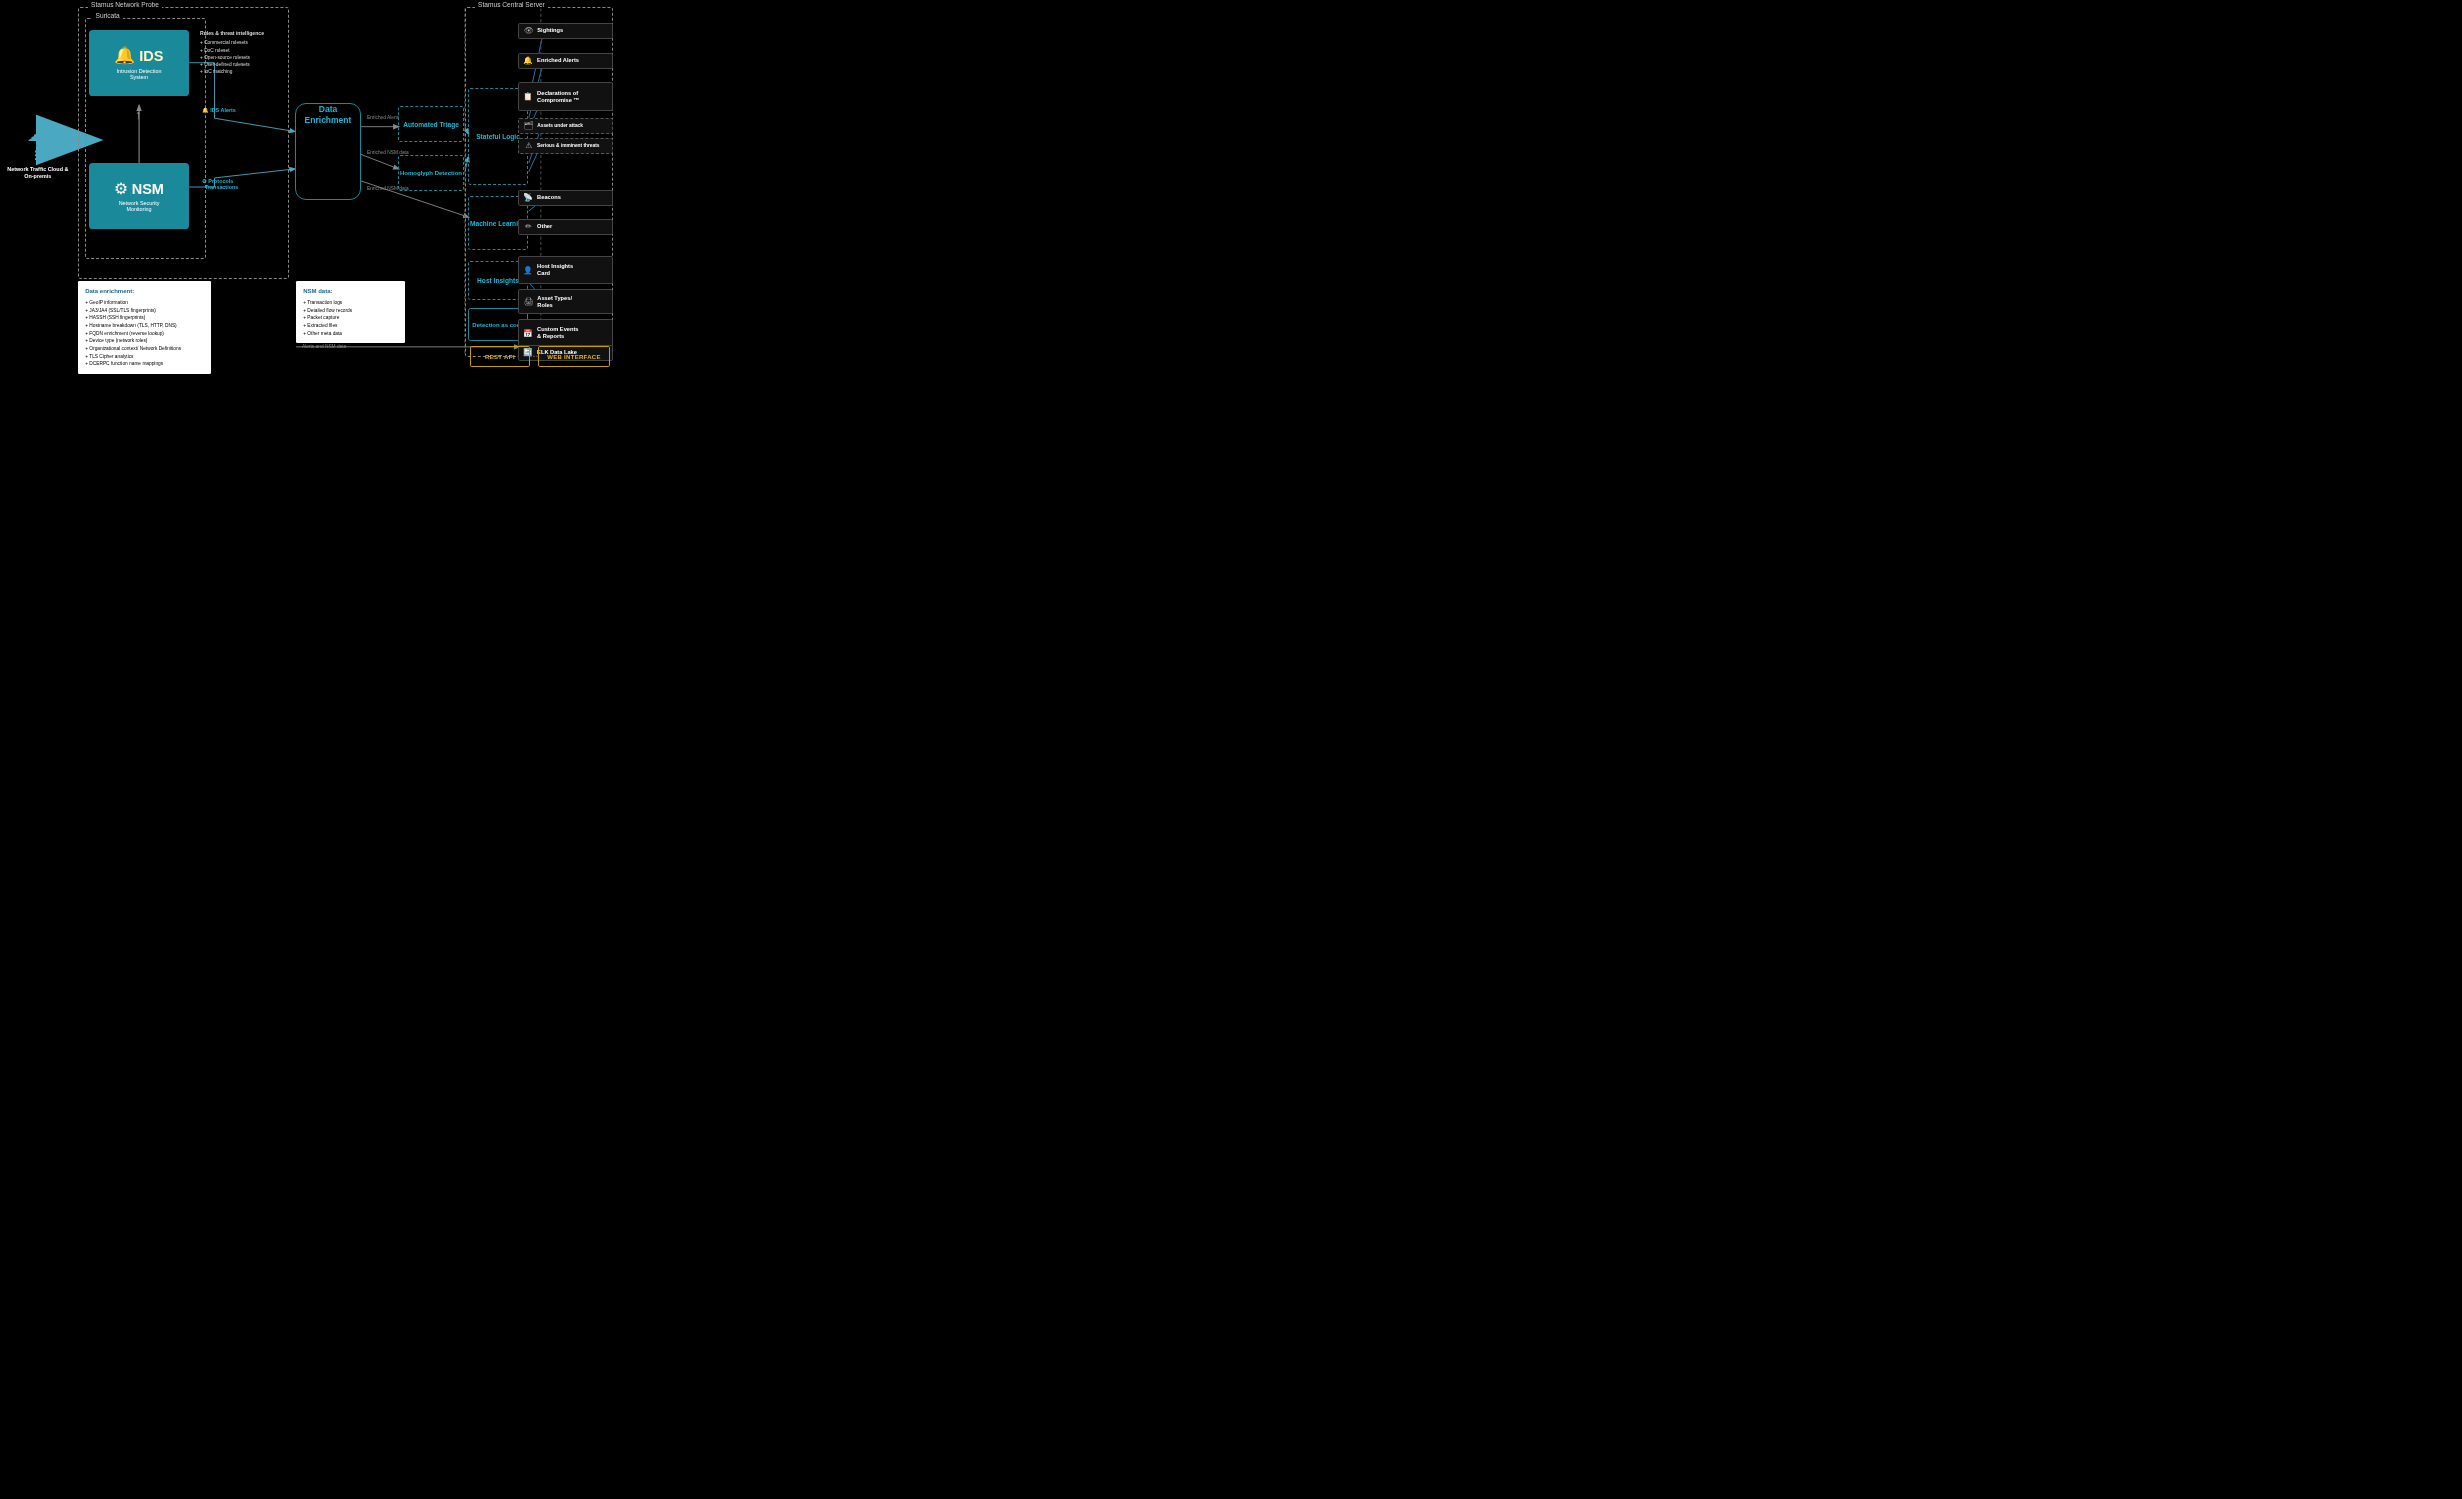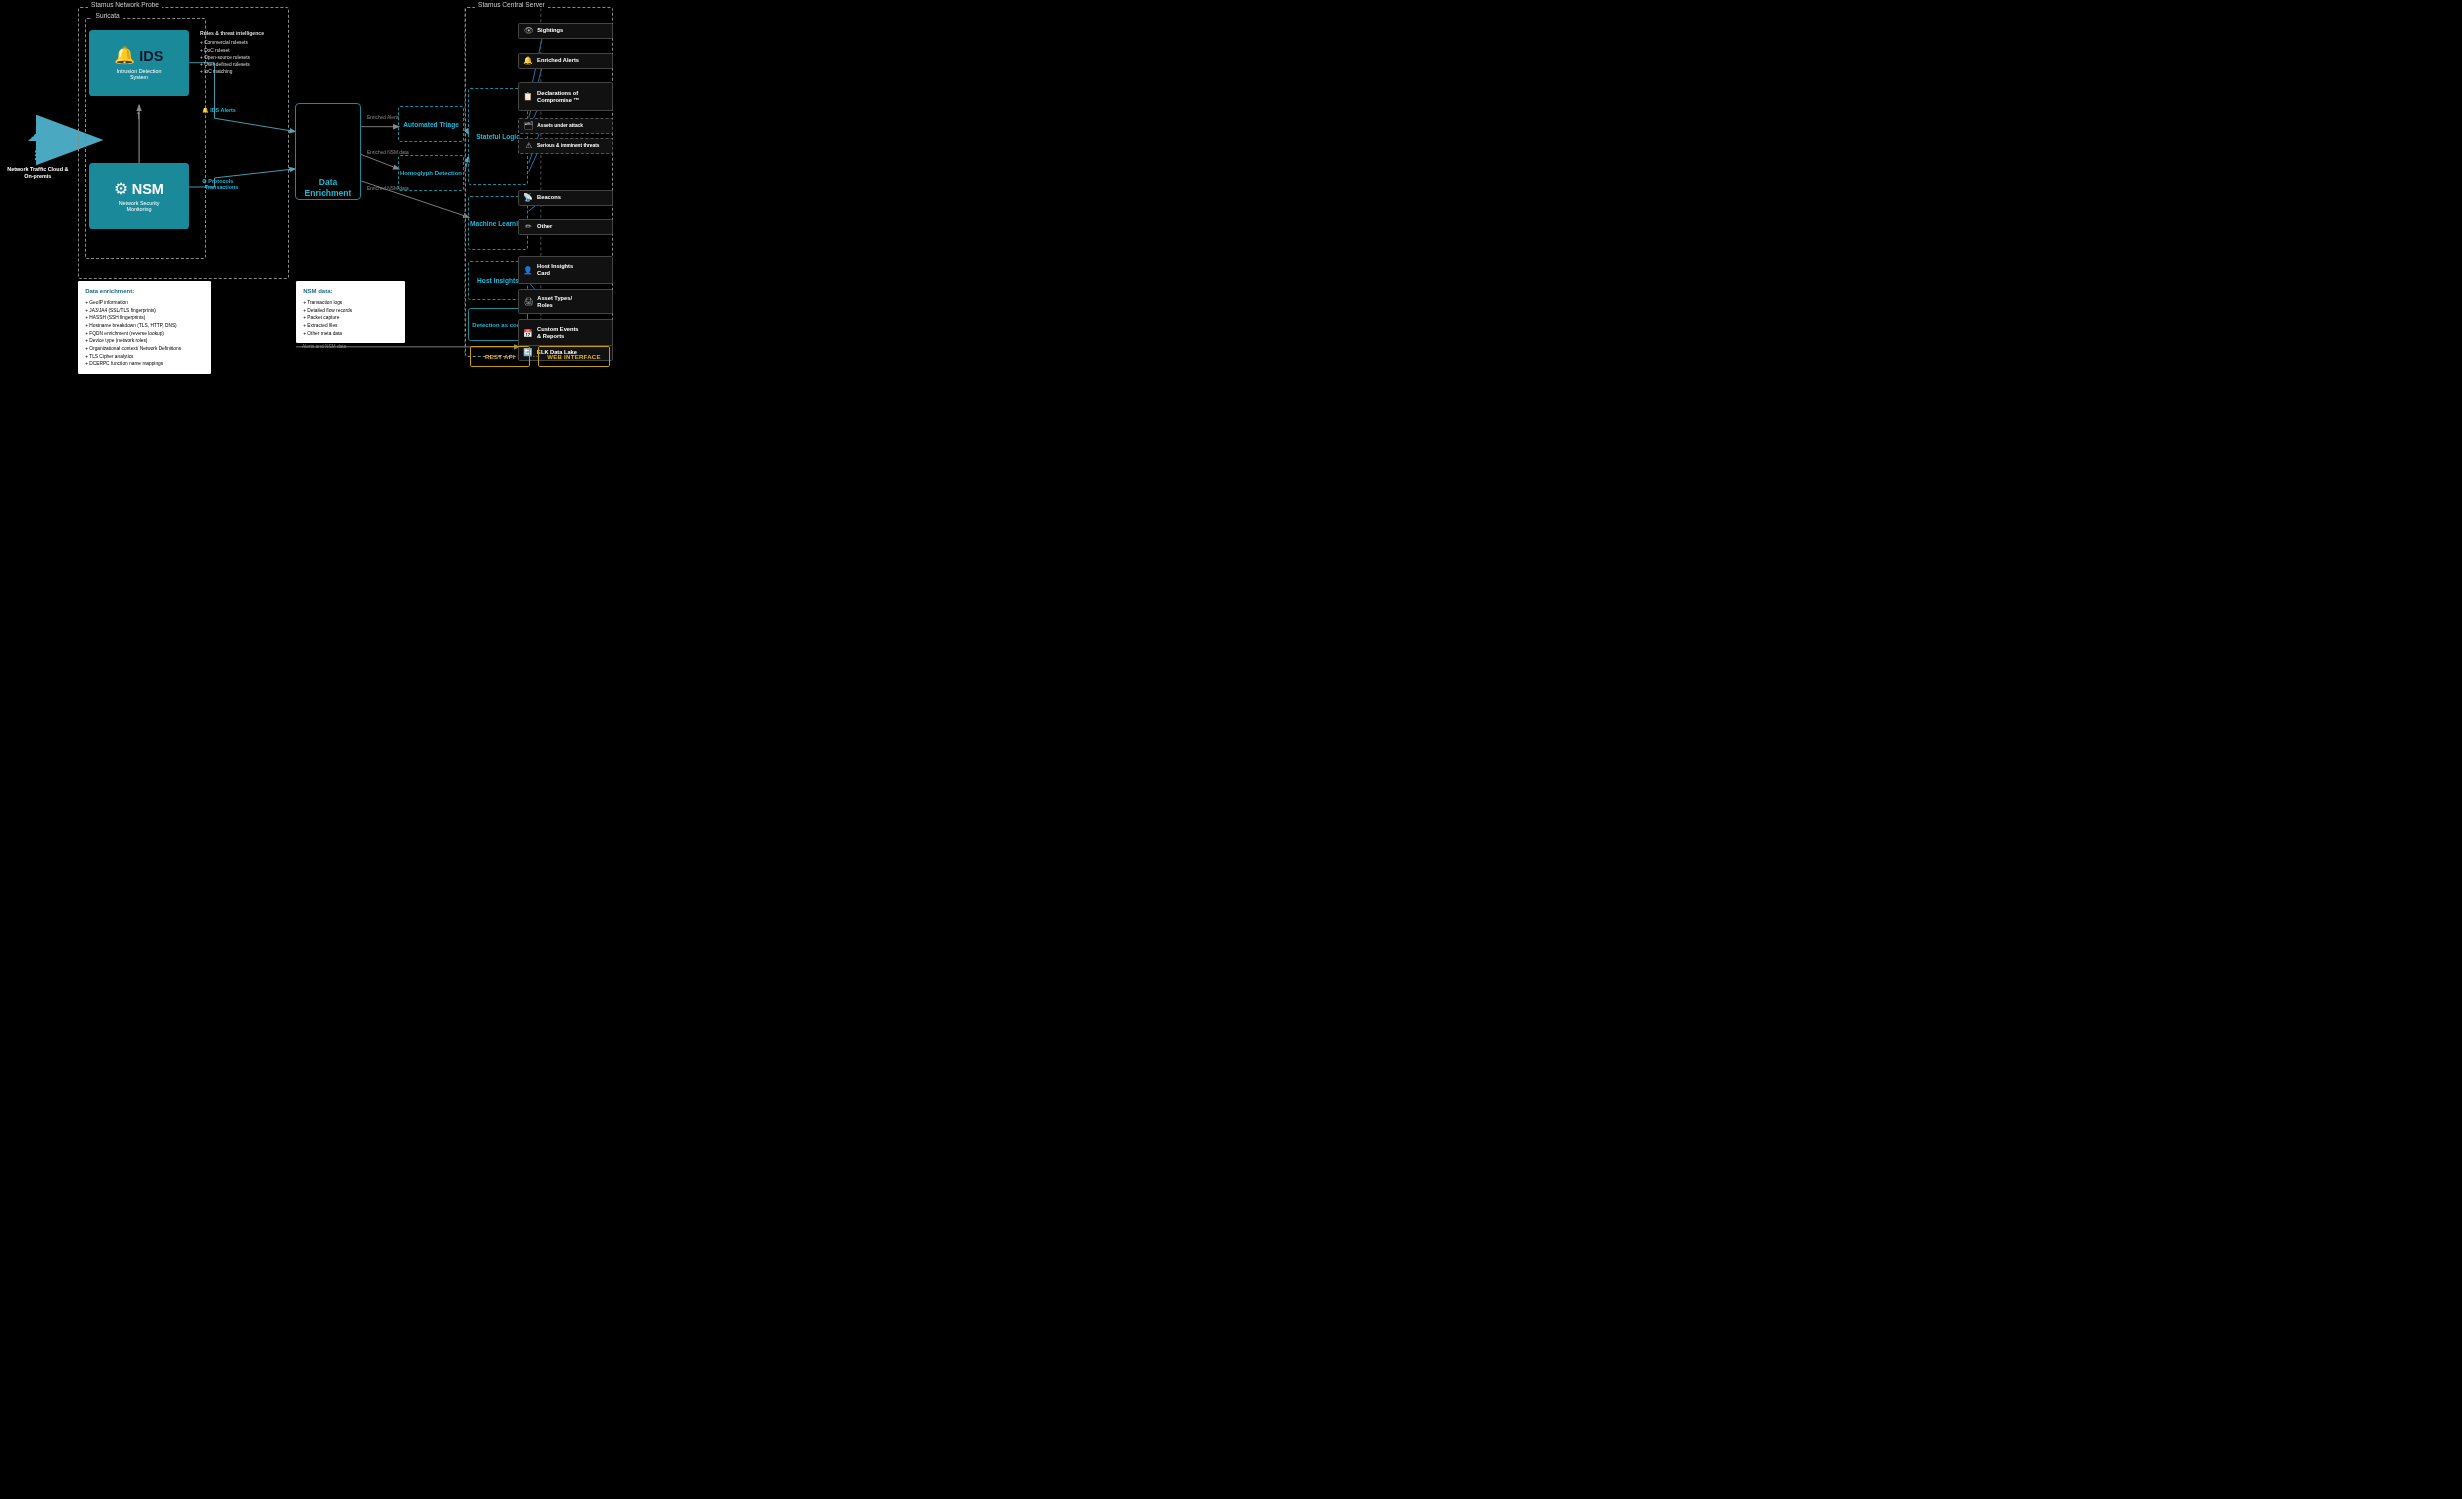--- a/index.html
+++ b/index.html
@@ -87,21 +87,21 @@
       width: 100px;
       height: 66px;
       background: #1a8a9a;
       border-radius: 3.6px;
       display: flex;
       align-items: center;
       justify-content: center;
       flex-direction: column;
     }
     .ids-block .icon-bell { font-size: 17px; color: #fff; }
-    .ids-block .ids-label { font-size: 14.5px; font-weight: bold; color: #0f172a; }
+    .ids-block .ids-label { font-size: 14.5px; font-weight: bold; color: #fef9c3; }
     .ids-block .ids-sub { font-size: 5.4px; color: #fff; text-align: center; line-height: 1.2; margin-top: 1.2px; }
 
     
     .nsm-block {
       position: absolute;
       left: 89px;
       top: 163px;
       width: 100px;
       height: 66px;
       background: #1a8a9a;
@@ -141,23 +141,23 @@
     }
 
     
     .data-enrichment {
       position: absolute;
       left: 295px;
       top: 103px;
       width: 66px;
       height: 97px;
       border: 1.2px solid #1a8a9a;
-      border-radius: 4px;
-      display: flex;
-      align-items: flex-end;
+      border-radius: 11px;
+      display: flex;
+      align-items: flex-start;
       justify-content: center;
     }
     .data-enrichment .label {
       font-size: 8.5px;
       font-weight: bold;
       color: #1ab8d8;
       text-align: center;
       line-height: 1.3;
     }
 

